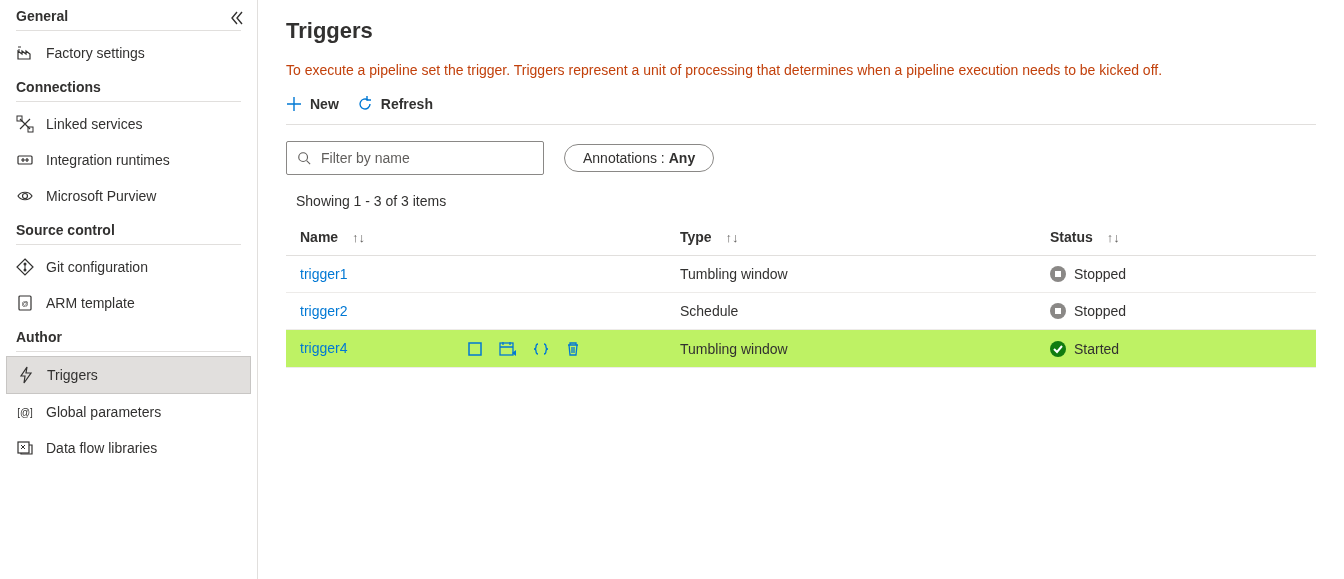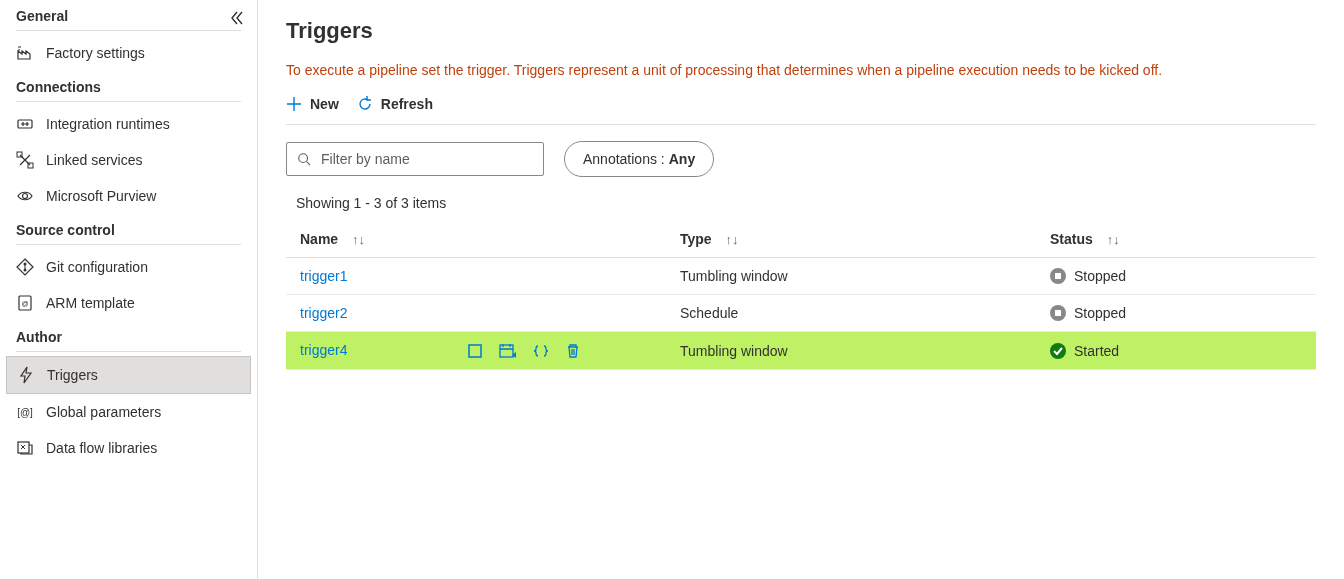--- a/index.html
+++ b/index.html
@@ -113,21 +113,21 @@
     border: none;
     outline: none;
     flex: 1;
     font-size: 14px;
     color: #323130;
   }
   .filter-input input::placeholder { color: #605e5c; }
   .annot-pill {
     border: 1px solid #8a8886;
     border-radius: 18px;
-    height: 36px;
+    height: 28px;
     display: flex;
     align-items: center;
     padding: 0 18px;
     cursor: pointer;
     font-size: 14px;
   }
   .annot-pill b { margin-left: 4px; }
   .showing {
     font-size: 14px;
     color: #323130;
@@ -200,35 +200,35 @@
             <path d="M2 3h3M2 6h2" stroke="#323130" stroke-width="1.2"></path>
           </svg>
         </span>
         <span>Factory settings</span>
       </div>
       <div class="side-section-title">Connections</div>
       <hr class="side-hr">
       <div class="side-item">
         <span class="side-icon">
           <svg width="18" height="18" viewBox="0 0 18 18">
-            <rect x="2" y="5" width="14" height="8" rx="1" stroke="#323130" fill="none" stroke-width="1.2"></rect>
-            <path d="M5 9h8M7 7v4M11 7v4" stroke="#323130" stroke-width="1.2"></path>
-          </svg>
-        </span>
-        <span>Integration runtimes</span>
-      </div>
-      <div class="side-item">
-        <span class="side-icon">
-          <svg width="18" height="18" viewBox="0 0 18 18">
             <path d="M4 4l10 10M4 14L14 4" stroke="#323130" stroke-width="1.2"></path>
             <rect x="1" y="1" width="5" height="5" stroke="#323130" fill="none"></rect>
             <rect x="12" y="12" width="5" height="5" stroke="#323130" fill="none"></rect>
           </svg>
         </span>
         <span>Linked services</span>
+      </div>
+      <div class="side-item">
+        <span class="side-icon">
+          <svg width="18" height="18" viewBox="0 0 18 18">
+            <rect x="2" y="5" width="14" height="8" rx="1" stroke="#323130" fill="none" stroke-width="1.2"></rect>
+            <path d="M5 9h8M7 7v4M11 7v4" stroke="#323130" stroke-width="1.2"></path>
+          </svg>
+        </span>
+        <span>Integration runtimes</span>
       </div>
       <div class="side-item">
         <span class="side-icon">
           <svg width="18" height="18" viewBox="0 0 18 18">
             <path d="M2 9c3-5 11-5 14 0-3 5-11 5-14 0z" stroke="#323130" fill="none" stroke-width="1.2"></path>
             <circle cx="9" cy="9" r="2.5" stroke="#323130" fill="none" stroke-width="1.2"></circle>
           </svg>
         </span>
         <span>Microsoft Purview</span>
       </div>

